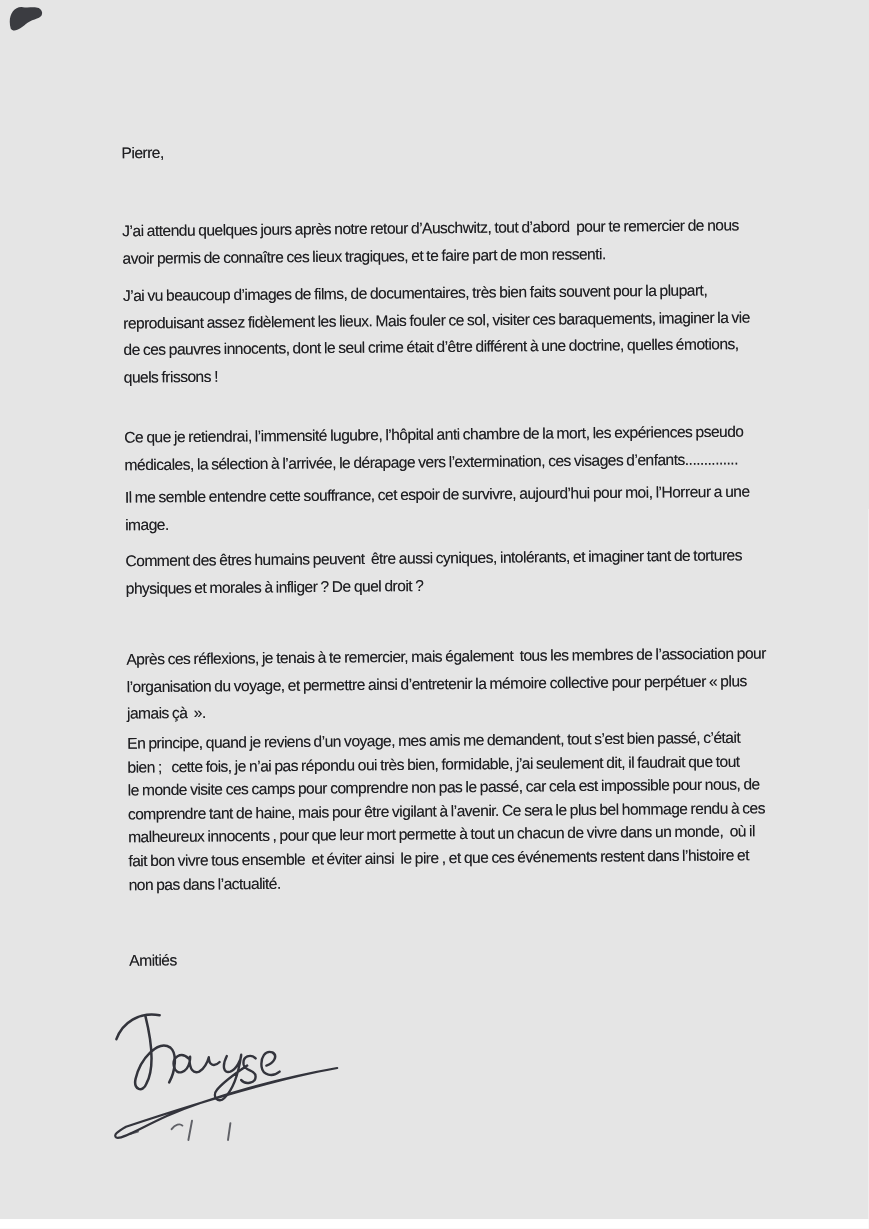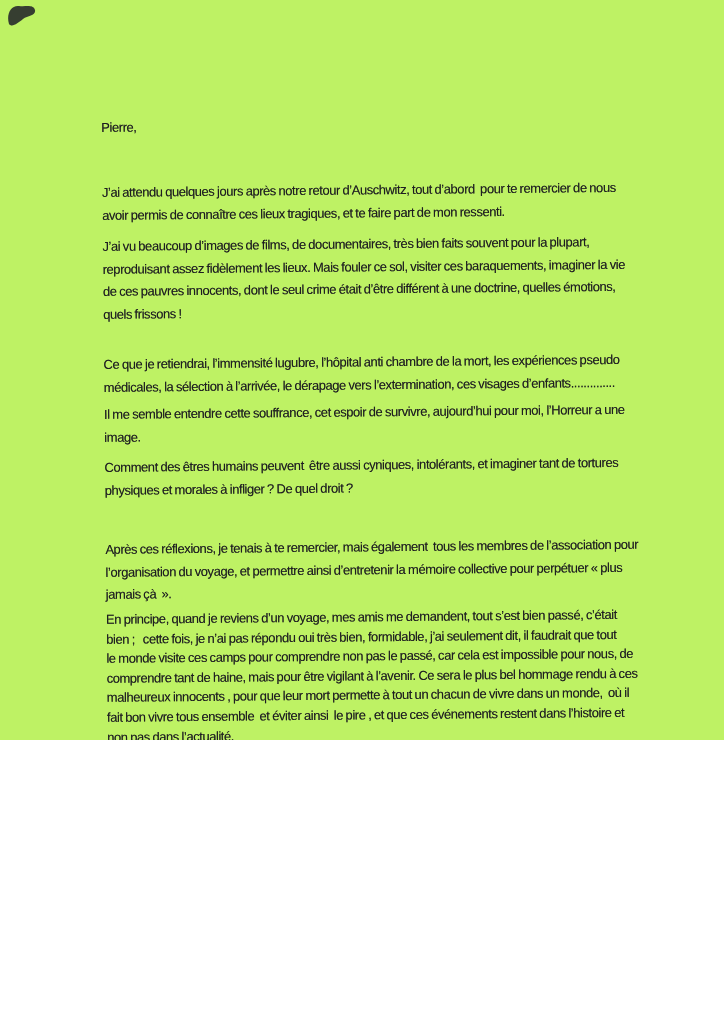--- a/index.html
+++ b/index.html
@@ -3,22 +3,22 @@
 <meta charset="utf-8">
 <style>
   html, body {
     margin: 0;
     padding: 0;
     background: #ffffff;
   }
   .page {
     position: relative;
     width: 724px;
-    height: 740px;
-    background: #bef264;
+    height: 1016px;
+    background: #e5e5e5;
     overflow: hidden;
     font-family: "Liberation Sans", "DejaVu Sans", sans-serif;
   }
   .letter-body {
     position: absolute;
     left: 105px;
     top: 0;
     width: 600px;
     height: 1024px;
     transform: rotate(-0.55deg);

